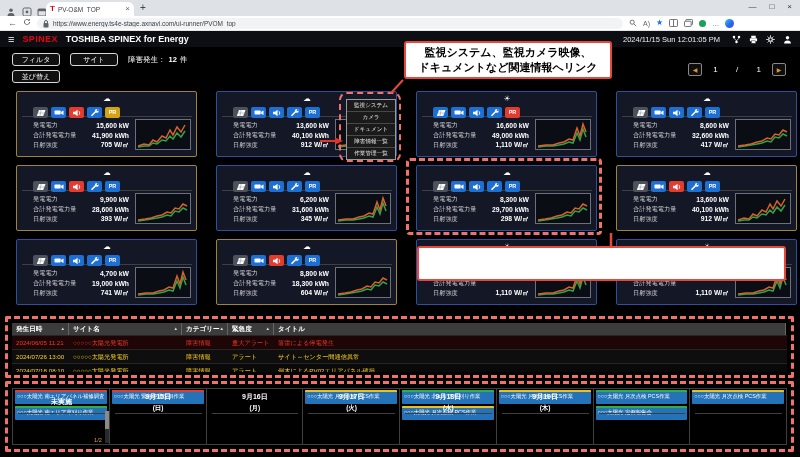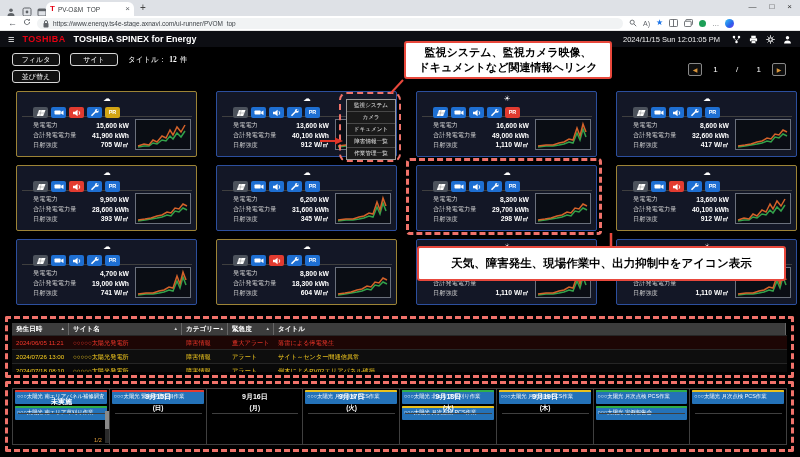--- a/index.html
+++ b/index.html
@@ -34,21 +34,21 @@
   .hspace{flex:1;}
   #clock{color:#eee;font-size:7.5px;margin-right:4px;}
   .hicon{display:inline-flex;align-items:center;}
   
   .tbtn{position:absolute;background:#101010;border:1px solid #d8d8d8;border-radius:3px;color:#fff;
         font-size:7px;text-align:center;line-height:12px;box-sizing:border-box;}
   #btn-filter{left:12px;top:53px;width:48px;height:13px;}
   #btn-site{left:70px;top:53px;width:48px;height:13px;}
   #btn-sort{left:12px;top:70px;width:48px;height:13px;}
   #count{position:absolute;left:128px;top:55px;color:#fff;font-size:7.5px;}
-  #count .cv{font-weight:bold;padding:0 3px;font-family:Liberation Serif, serif;}
+  #count .cv{font-weight:bold;padding:0 3px;}
   .pgbtn{position:absolute;width:14px;height:13px;background:#0e0e0e;border:1px solid #888;border-radius:2px;
          color:#d9953a;font-size:6px;text-align:center;line-height:12px;box-sizing:border-box;}
   #pg-prev{left:688px;top:63px;} #pg-next{left:772px;top:63px;}
   #pg-info{position:absolute;left:704px;top:63px;width:66px;height:13px;display:flex;justify-content:space-around;
            align-items:center;color:#fff;font-size:8px;}
   
   #cards{position:absolute;left:16px;top:91px;display:grid;grid-template-columns:repeat(4,181px);
          grid-auto-rows:66px;column-gap:19px;row-gap:8px;z-index:1;}
   .card{position:relative;background:#131726;border:1px solid #2c4f9e;border-radius:2px;box-sizing:border-box;}
   .chead{position:absolute;left:5px;right:4px;top:3px;height:10px;display:flex;align-items:center;gap:3px;}
@@ -183,21 +183,21 @@
         <span id="extdot"></span>
       </span>
     <span class="aicon">…</span>
     <span class="aicon">
         <span id="copilot"></span>
       </span>
   </div>
 
   <div id="appheader">
     <span id="hamburger">≡</span>
-    <span id="logo">TOSHIBA</span>
+    <span id="logo">SPINEX</span>
     <span id="apptitle">TOSHIBA SPINEX for Energy</span>
     <span class="hspace"></span>
     <span id="clock">2024/11/15 Sun 12:01:05 PM</span>
     <span class="hicon">
       <svg width="9" height="9" viewBox="0 0 10 10">
           <circle cx="2.2" cy="2.2" r="1.4" fill="#fff"></circle>
           <circle cx="7.8" cy="2.2" r="1.4" fill="#fff"></circle>
           <circle cx="5" cy="7.8" r="1.4" fill="#fff"></circle>
           <path d="M2.2,3.5 L5,6.5 L7.8,3.5" fill="none" stroke="#fff" stroke-width="0.8"></path>
         </svg>
@@ -228,21 +228,21 @@
       <svg width="9" height="9" viewBox="0 0 10 10">
           <circle cx="5" cy="3" r="1.9" fill="#fff"></circle>
           <path d="M1.2,9.4 a3.8,3.4 0 0,1 7.6,0 Z" fill="#fff"></path>
         </svg>
       </span>
   </div>
 
   <div class="tbtn" id="btn-filter">フィルタ</div>
   <div class="tbtn" id="btn-site">サイト</div>
   <div class="tbtn" id="btn-sort">並び替え</div>
-  <div id="count"><span>タイトル：</span><span class="cv">12</span><span>件</span></div>
+  <div id="count"><span>障害発生：</span><span class="cv">12</span><span>件</span></div>
   <div class="pgbtn" id="pg-prev">◀</div>
   <div id="pg-info">
     <span>1</span>
       <span>/</span>
       <span>1</span>
   </div>
   <div class="pgbtn" id="pg-next">▶</div>
 
   <div id="cards">
     <div class="card" style="border-color: rgb(157, 132, 54);">
@@ -1092,21 +1092,20 @@
           </div>
         </div>
       </div>
   </div>
 
   <div class="annbox" id="ann1">
     <div>監視システム、監視カメラ映像、</div>
     <div>ドキュメントなど関連情報へリンク</div>
   </div>
   <div class="annbox" id="ann2">
-    <div>天気、障害発生、現場作業中、出力抑制中をアイコン表示</div>
   </div>
   <div class="dashrect" id="menu-dash"></div>
   <div class="dashrect" id="card7-dash"></div>
 
   <svg id="connectors">
     <line x1="403" y1="80" x2="391" y2="93" stroke="#e8483c" stroke-width="2"></line>
     <line x1="320" y1="141" x2="336" y2="141" stroke="#e03528" stroke-width="2"></line>
     <polygon points="335,137.5 343,141 335,144.5" fill="#e03528"></polygon>
     <line x1="611" y1="233" x2="611" y2="247" stroke="#e8483c" stroke-width="2.5"></line>
   </svg>

